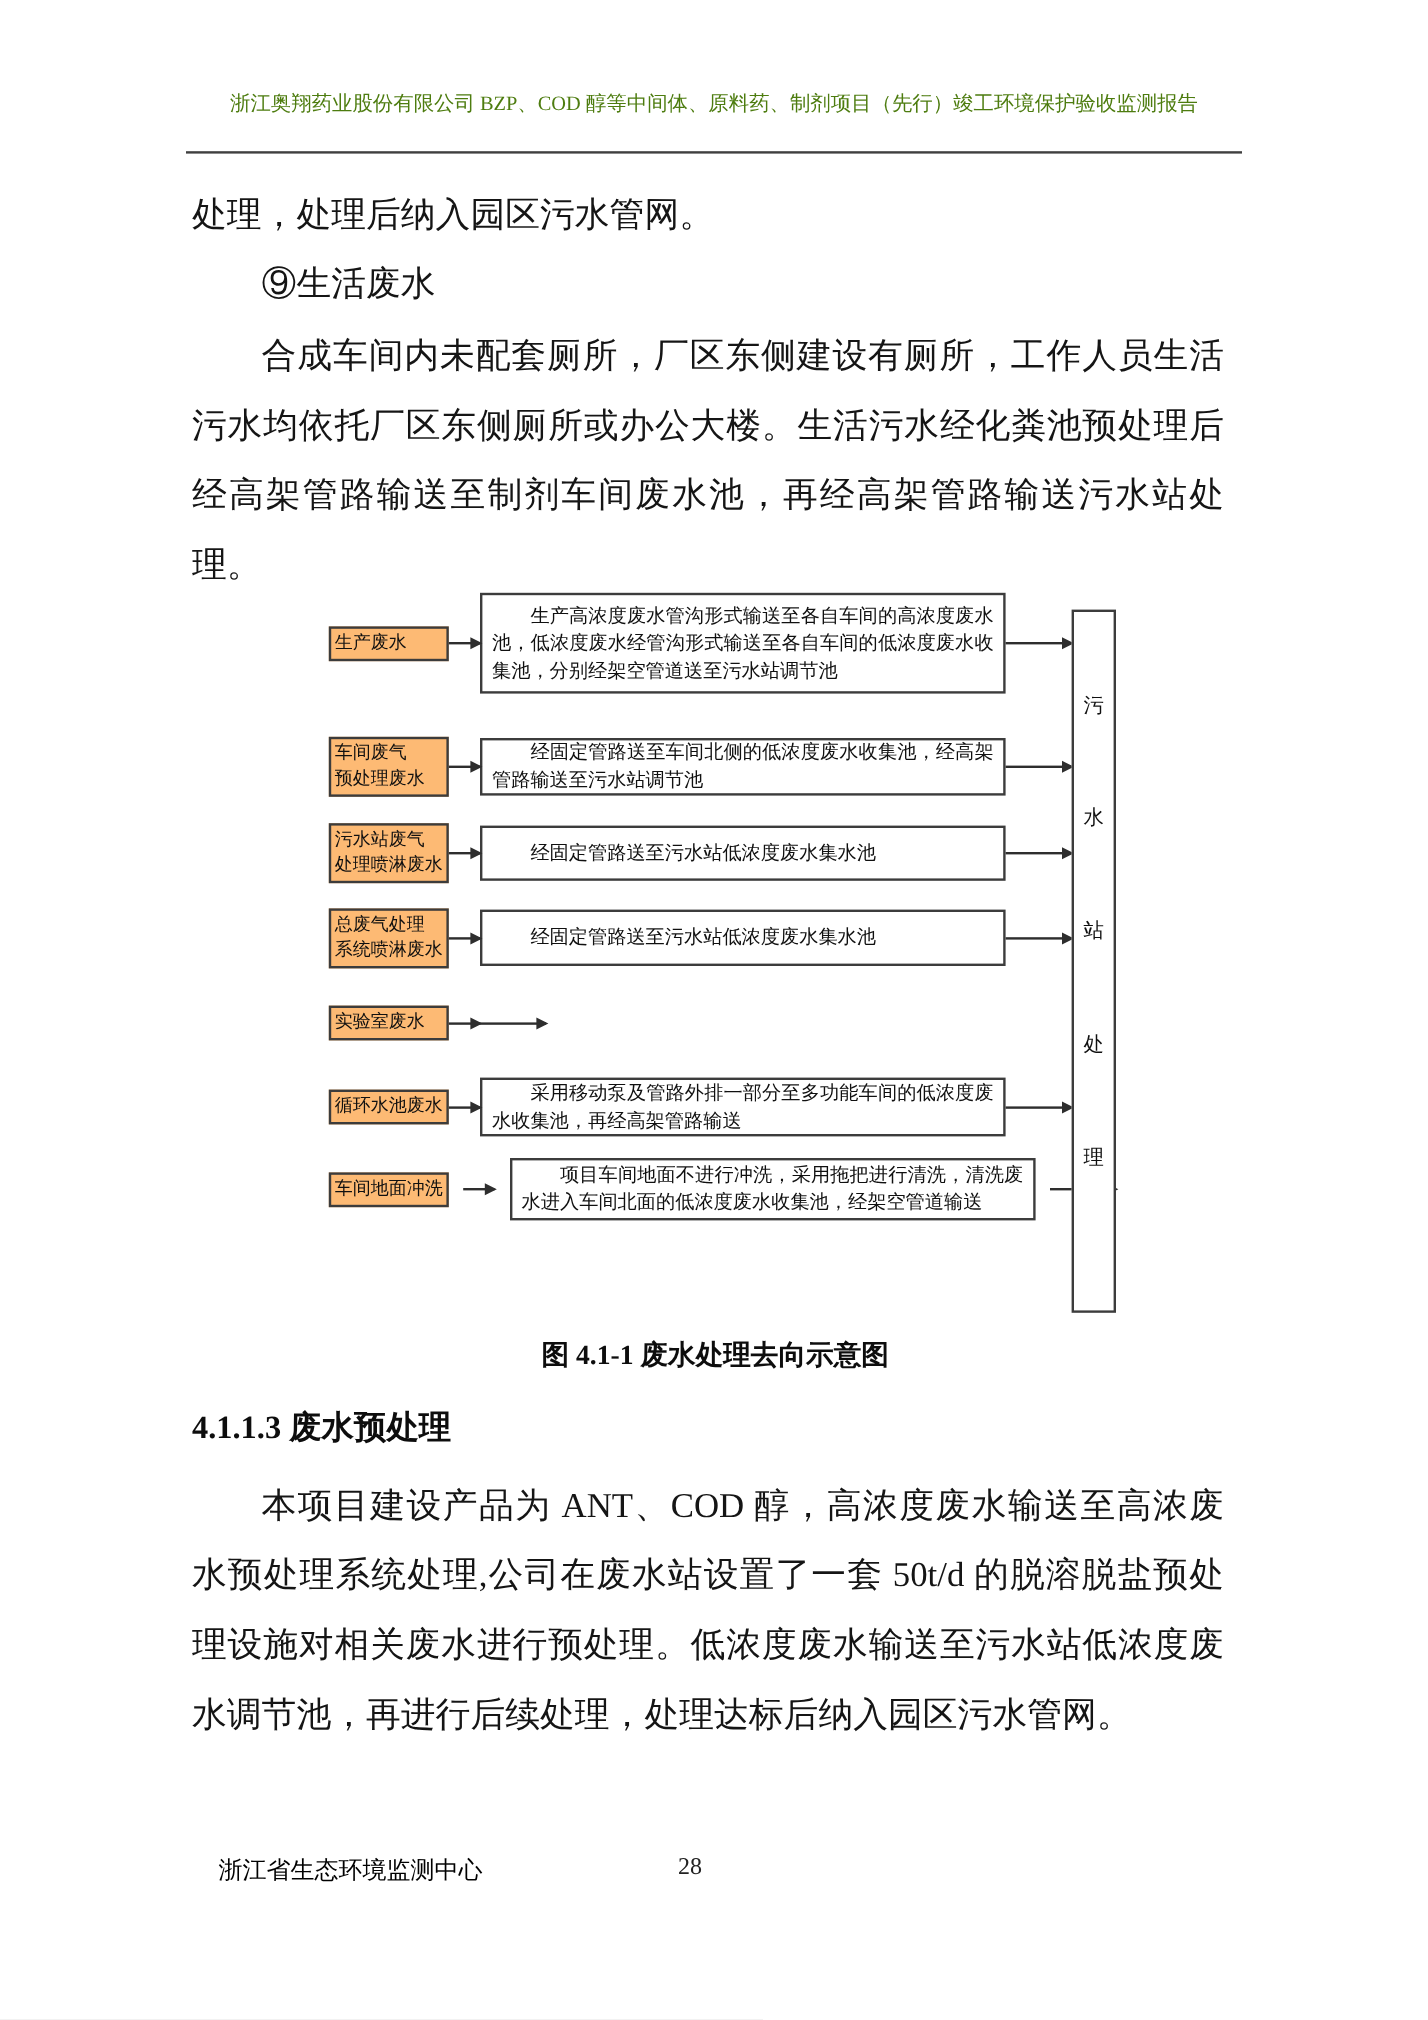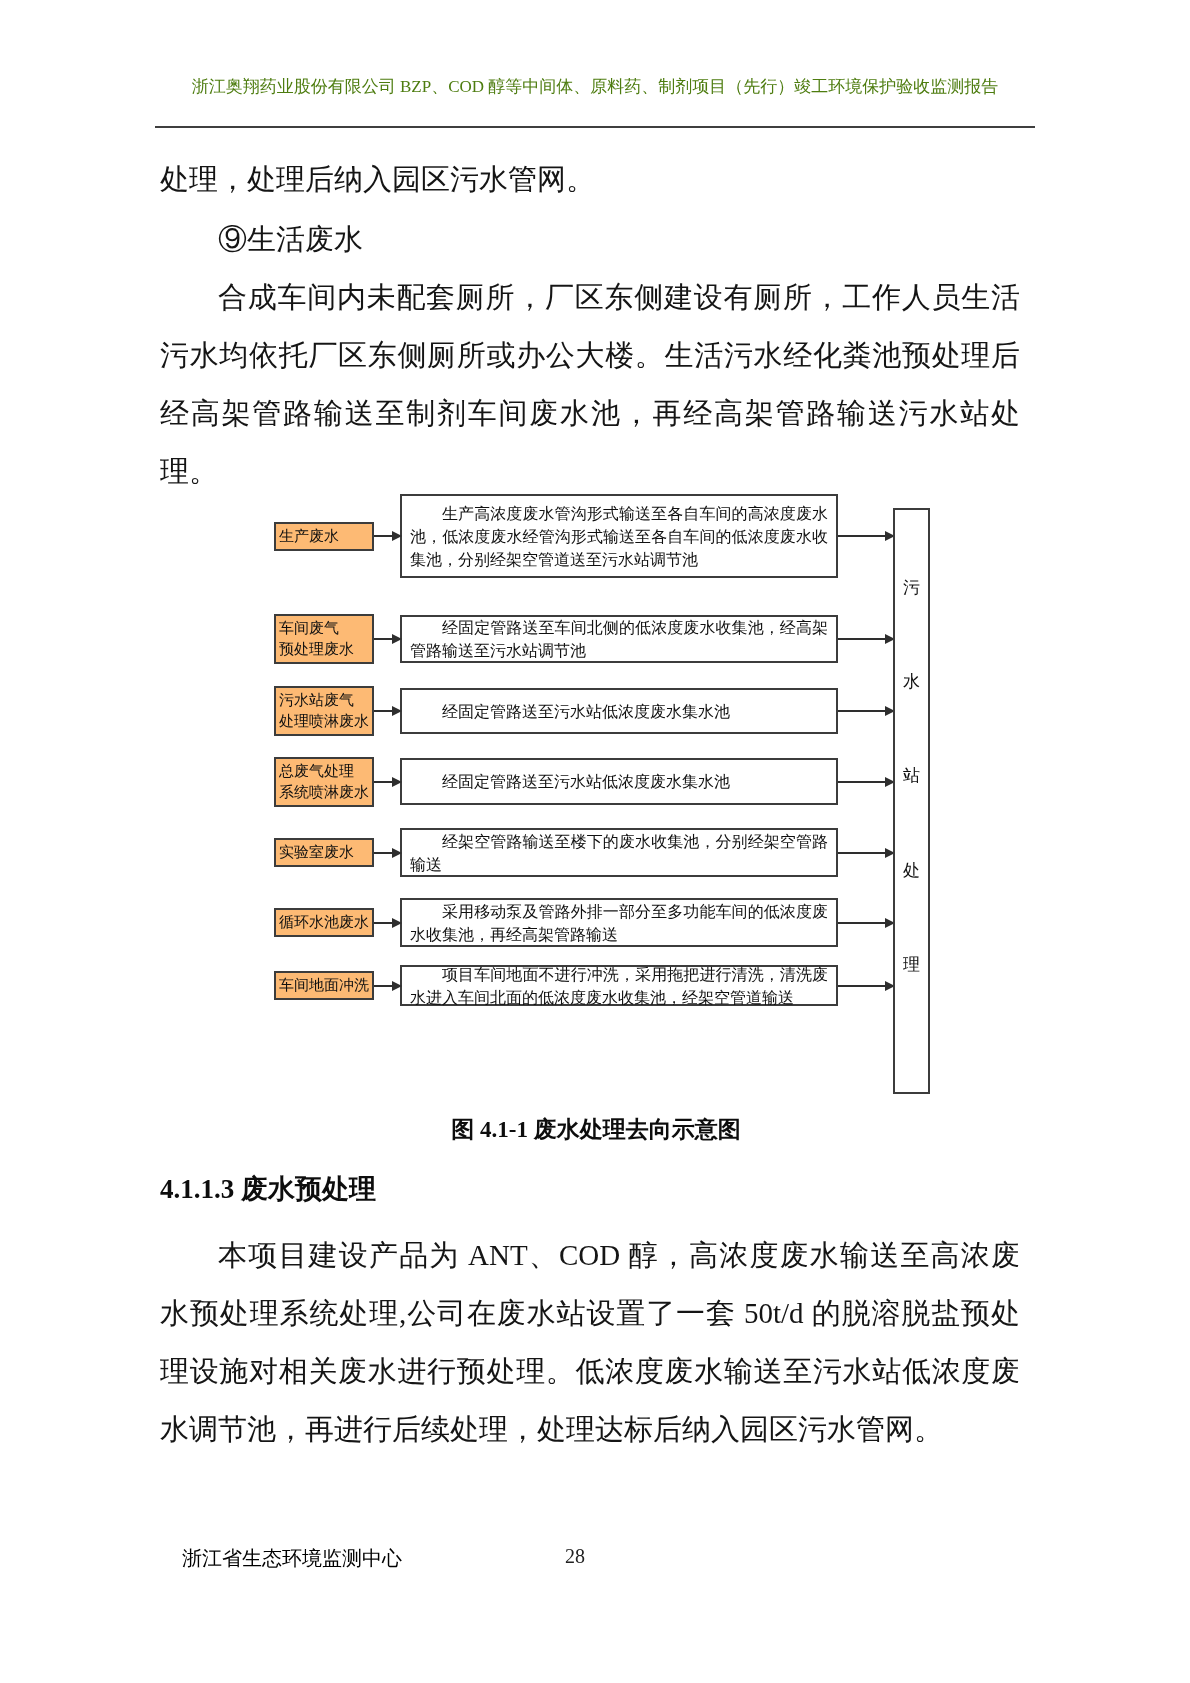--- a/index.html
+++ b/index.html
@@ -21,21 +21,21 @@
     position:absolute;top:126px;left:155px;width:880px;
     border-top:2px solid #3f3f3f;height:0;
   }
   
   .para{
     position:absolute;left:160px;width:860px;
     font-size:29px;line-height:58px;text-align:justify;color:#151515;
   }
   .indent{text-indent:2em;}
   #para-continuation{top:150px;}
-  #list-item{top:210px;}
+  #list-item{top:210px;font-family:Liberation Mono, monospace;}
   #para-domestic{top:268px;}
   .fig-caption{
     position:absolute;top:1114px;left:160px;width:872px;
     text-align:center;font-size:23px;font-weight:bold;line-height:32px;color:#0d0d0d;
   }
   .sec-heading{
     position:absolute;top:1172px;left:160px;width:872px;
     font-size:27px;font-weight:bold;line-height:34px;color:#0d0d0d;
   }
   #para-pretreat{top:1226px;}
@@ -47,21 +47,21 @@
     position:absolute;top:494px;left:262px;width:668px;height:600px;
     font-size:16px;color:#101010;
   }
   .d-row{display:flex;align-items:center;}
   .r1{height:84px;margin-top:0;}
   .r2{height:48px;margin-top:37px;}
   .r3{height:46px;margin-top:25px;}
   .r4{height:47px;margin-top:24px;}
   .r5{height:49px;margin-top:23px;}
   .r6{height:49px;margin-top:21px;}
-  .r7{height:41px;margin-top:18px;}
+  .r7{height:52px;margin-top:18px;justify-content:space-between;}
   .r8{height:46px;margin-top:24px;}
   .src-box{
     width:100px;margin-left:12px;flex:0 0 auto;
     border:2px solid #3c3c3c;background:#fdba74;
     padding:2px 3px;box-sizing:border-box;
     font-size:15px;line-height:21px;text-align:left;
   }
   .src-box.justified div{text-align:justify;text-align-last:justify;}
   .arrow{
     height:2px;background:#2e2e2e;position:relative;flex:0 0 auto;align-self:center;
@@ -152,23 +152,20 @@
         <p>经固定管路送至污水站低浓度废水集水池</p>
       </div>
       <div class="arrow a2"></div>
     </div>
 
     <div class="d-row r5">
       <div class="src-box">
         <div>实验室废水</div>
       </div>
       <div class="arrow a1"></div>
-      <div class="mid-box">
-        <p>经架空管路输送至楼下的废水收集池，分别经架空管路输送</p>
-      </div>
       <div class="arrow a2"></div>
     </div>
 
     <div class="d-row r6">
       <div class="src-box">
         <div>循环水池废水</div>
       </div>
       <div class="arrow a1"></div>
       <div class="mid-box">
         <p>采用移动泵及管路外排一部分至多功能车间的低浓度废水收集池，再经高架管路输送</p>

